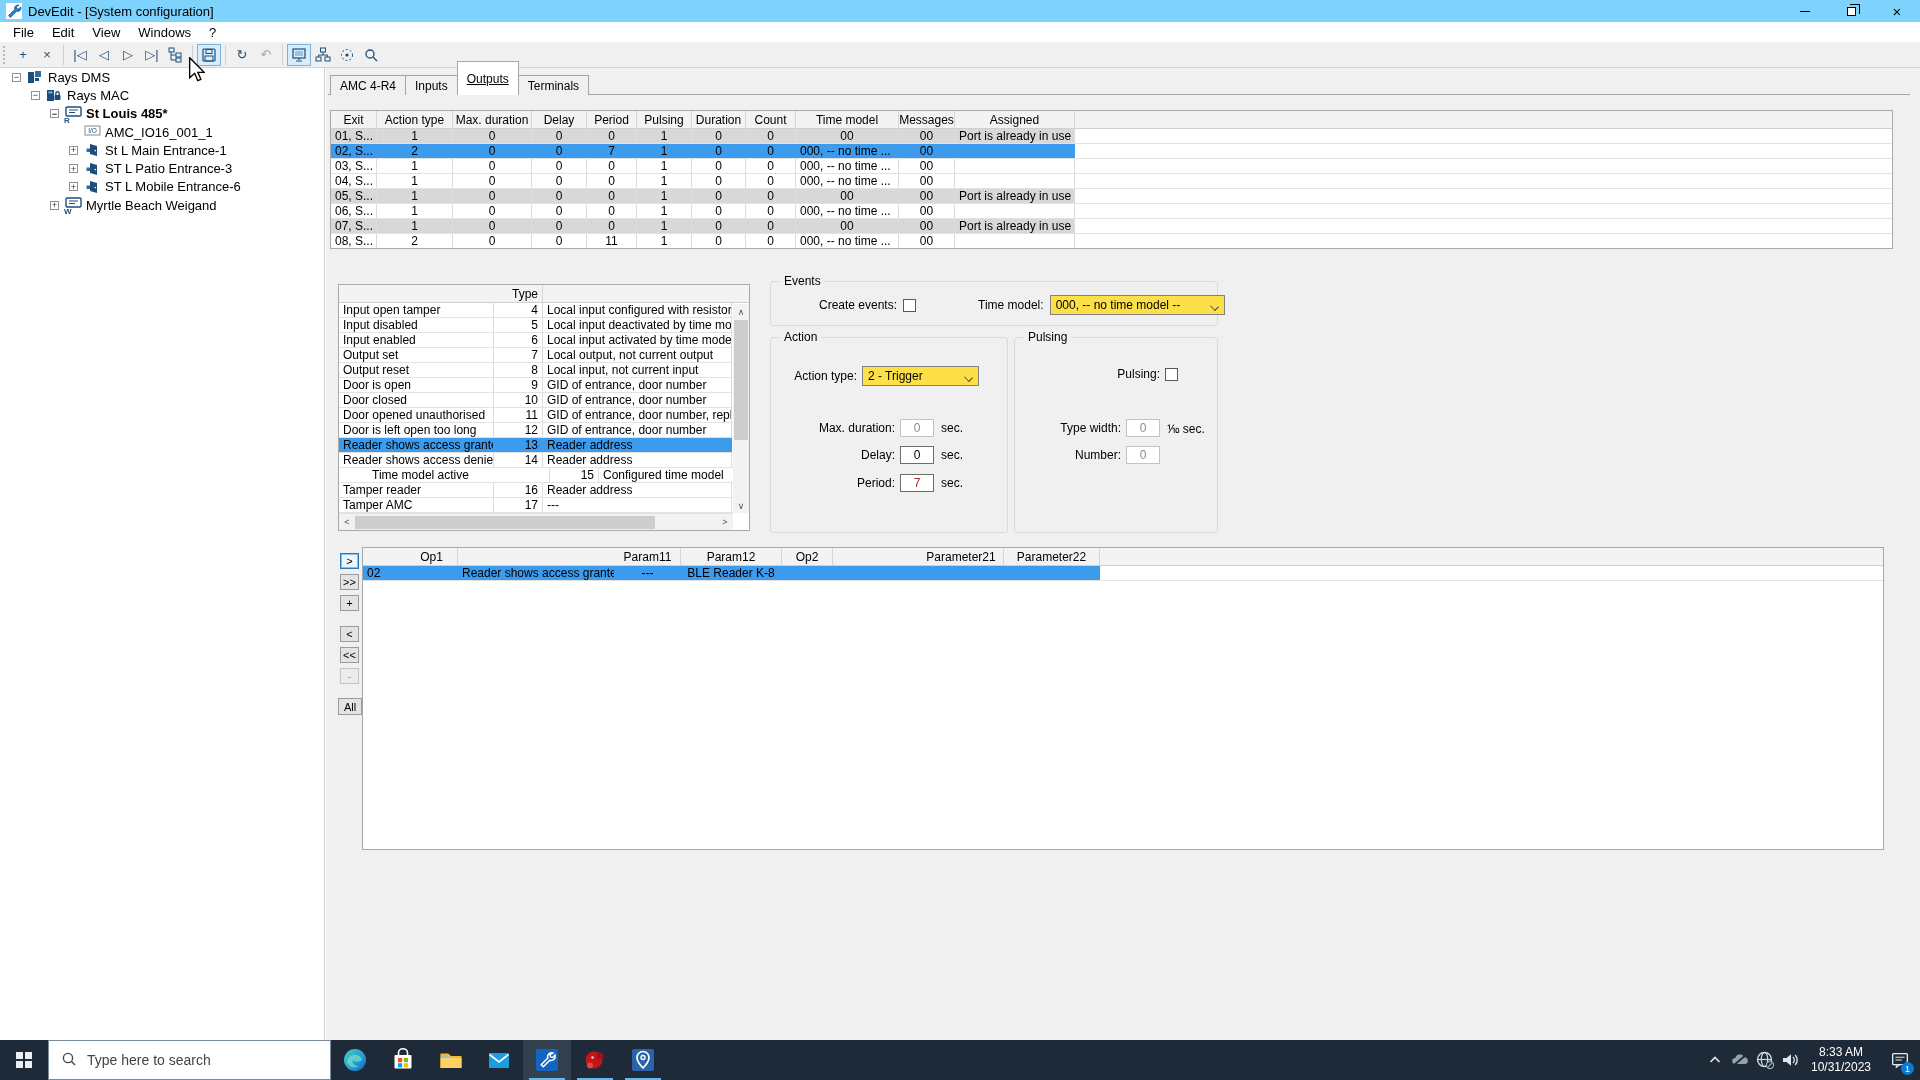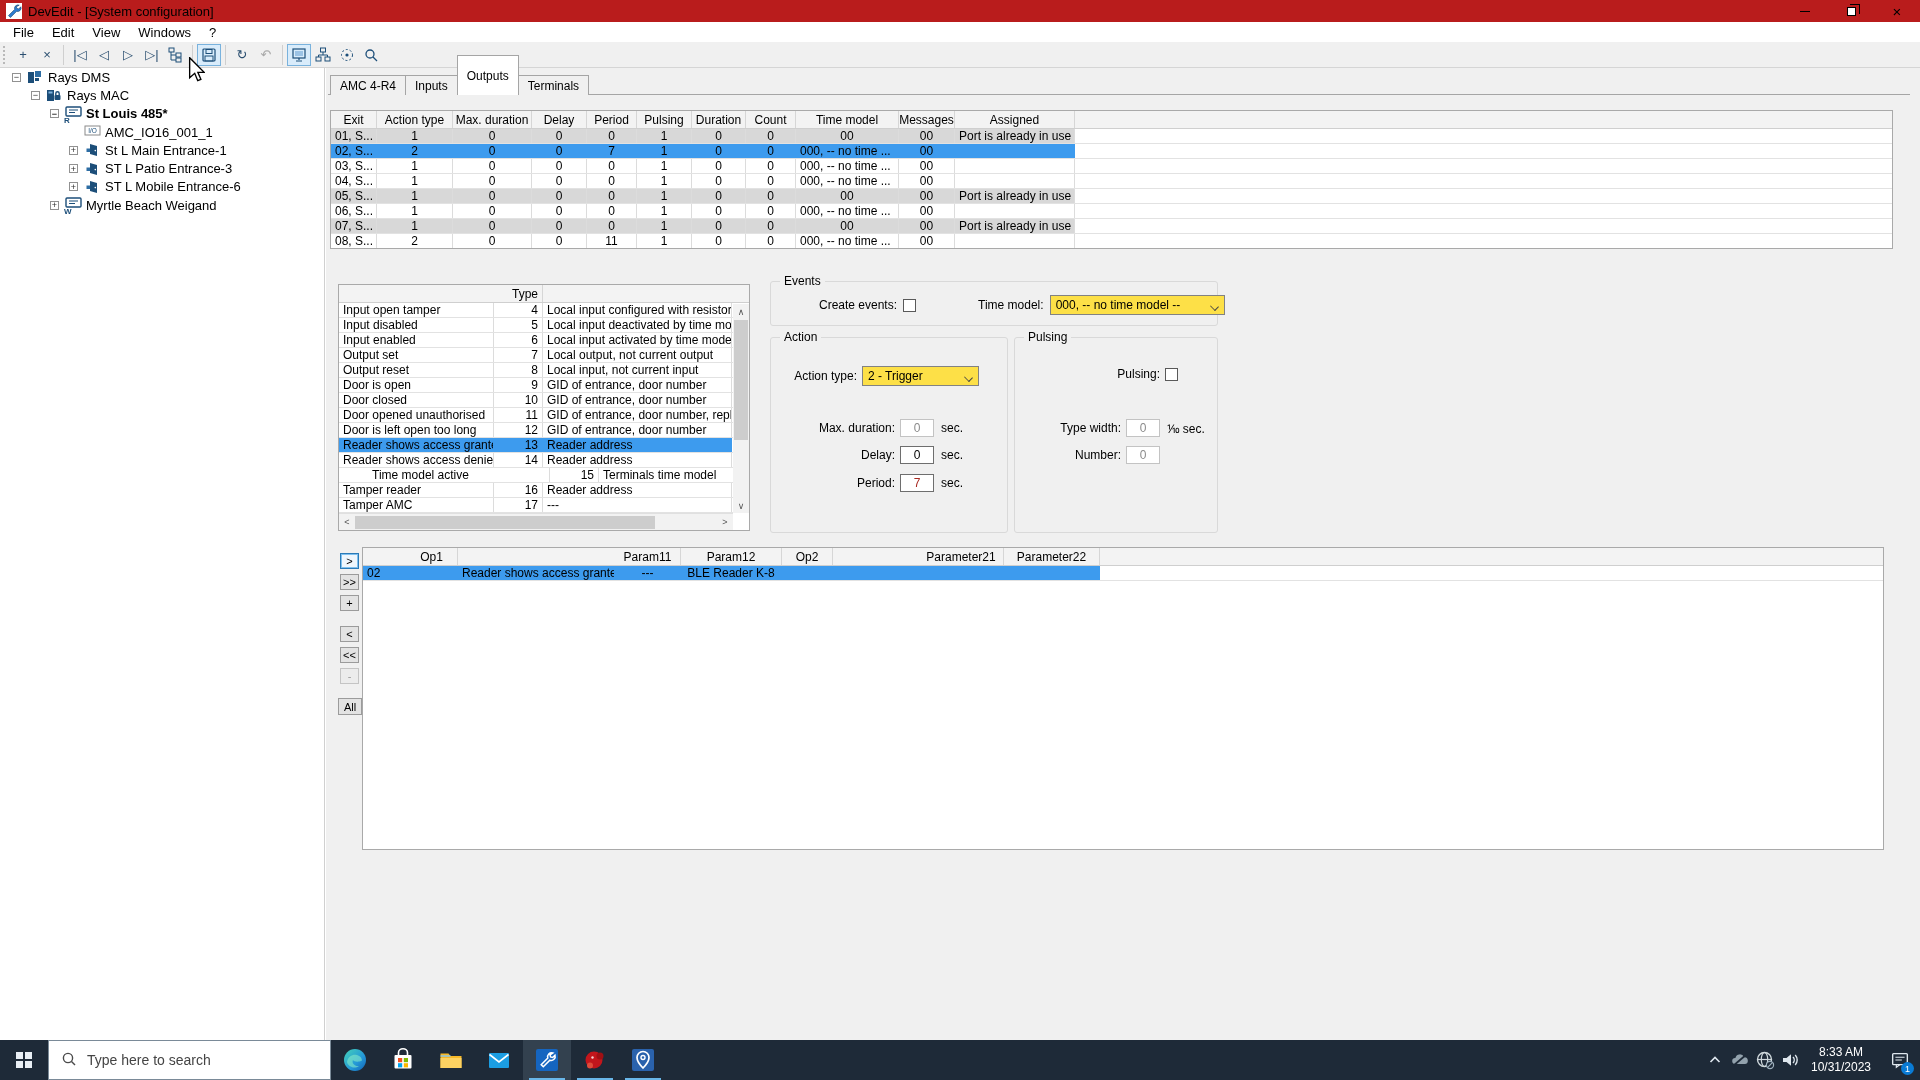--- a/index.html
+++ b/index.html
@@ -1,21 +1,21 @@
 <!DOCTYPE html>
 <html><head>
 <meta charset="utf-8">
 <style>
   * { box-sizing: border-box; margin: 0; padding: 0; }
   html,body { width:1920px; height:1080px; overflow:hidden; }
   body { font-family:"Liberation Sans", sans-serif; font-size:12px; color:#000; background:#fff; }
   #stage { position:relative; width:1920px; height:1080px; background:#fff; overflow:hidden; }
 
   
-  .titlebar { position:absolute; top:0; left:0; right:0; height:22px; background:#b91c1c; display:flex; align-items:center; }
+  .titlebar { position:absolute; top:0; left:0; right:0; height:22px; background:#7dd3fc; display:flex; align-items:center; }
   .titlebar .appicon { width:16px; height:16px; margin:0 6px 0 6px; }
   .titlebar .title { font-size:13px; }
   .capbtns { margin-left:auto; display:flex; height:22px; }
   .capbtn { width:46px; height:22px; display:flex; align-items:center; justify-content:center; color:#000; }
   .capbtn .minbar { width:10px; height:0; border-top:1px solid #000; }
   .capbtn .restore { position:relative; width:9px; height:9px; border:1px solid #000; background:#fff; }
   .capbtn .restore::before { content:""; position:absolute; left:2px; top:-4px; width:9px; height:9px; border:1px solid #000; border-left:none; border-bottom:none; }
   .capbtn.close { font-size:15px; }
 
   
@@ -37,21 +37,21 @@
   .trow .exp { width:9px; height:9px; border:1px solid #919191; background:#fff; display:flex; align-items:center; justify-content:center; font-size:9px; line-height:8px; margin-right:6px; flex:none; color:#333; }
   .trow .expspace { width:9px; margin-right:6px; flex:none; }
   .trow .ticon { width:17px; height:16px; margin-right:4px; flex:none; position:relative; }
   .trow .sub { position:absolute; left:-1px; bottom:-3px; font-size:8px; font-weight:bold; color:#1c4e79; }
   .trow.bold { font-weight:bold; }
 
   
   .rightpanel { position:absolute; top:68px; left:326px; right:0; bottom:40px; background:#f0f0f0; }
   .tabbar { position:absolute; top:5px; left:4px; height:22px; display:flex; align-items:flex-end; z-index:2; }
   .tab { height:20px; padding:0 9px; display:flex; align-items:center; font-size:12px; background:#f0f0f0; border:1px solid #a5a5a5; border-bottom:none; margin-right:-1px; }
-  .tab.active { height:40px; background:#fff; position:relative; z-index:3; }
+  .tab.active { height:34px; background:#fff; position:relative; z-index:3;text-decoration:underline; }
   .tabline { position:absolute; top:26px; left:2px; right:10px; border-top:1px solid #a5a5a5; }
 
   
   .grid { position:absolute; background:#fff; border:1px solid #a9a9a9; overflow:hidden; }
   .ghead { display:flex; height:18px; background:#f3f3f3; border-bottom:1px solid #cfcfcf; }
   .gth { font-size:12px; display:flex; align-items:center; justify-content:center; border-right:1px solid #d6d6d6; background:#f3f3f3; overflow:hidden; white-space:nowrap; }
   .gth.l { justify-content:flex-start; padding-left:4px;margin-top:39px; }
   .gth.r { justify-content:flex-end; padding-right:4px; }
   .grow { display:flex; height:15px; border-bottom:1px solid #e2e2e2; background:#fff; }
   .grow.inuse { background:#d8d8d8; }
@@ -503,21 +503,21 @@
         </div>
         <div class="grow">
           <div class="gtd l" style="width: 155px; flex: 0 0 auto;">Reader shows access denied</div>
           <div class="gtd r" style="width: 49px; flex: 0 0 auto;">14</div>
           <div class="gtd l" style="width: 189px; flex: 0 0 auto;">Reader address</div>
           <div style="flex: 1 1 0%; background: rgb(255, 255, 255);"></div>
         </div>
         <div class="grow">
           <div class="gtd l" style="width: 182px; flex: 0 0 auto; margin-left: 29px;">Time model active</div>
           <div class="gtd r" style="width: 49px; flex: 0 0 auto;">15</div>
-          <div class="gtd l" style="width: 189px; flex: 0 0 auto;">Terminals time model</div>
+          <div class="gtd l" style="width: 189px; flex: 0 0 auto;">Configured time model</div>
           <div style="flex: 1 1 0%; background: rgb(255, 255, 255);"></div>
         </div>
         <div class="grow">
           <div class="gtd l" style="width: 155px; flex: 0 0 auto;">Tamper reader</div>
           <div class="gtd r" style="width: 49px; flex: 0 0 auto;">16</div>
           <div class="gtd l" style="width: 189px; flex: 0 0 auto;">Reader address</div>
           <div style="flex: 1 1 0%; background: rgb(255, 255, 255);"></div>
         </div>
         <div class="grow">
           <div class="gtd l" style="width: 155px; flex: 0 0 auto;">Tamper AMC</div>

